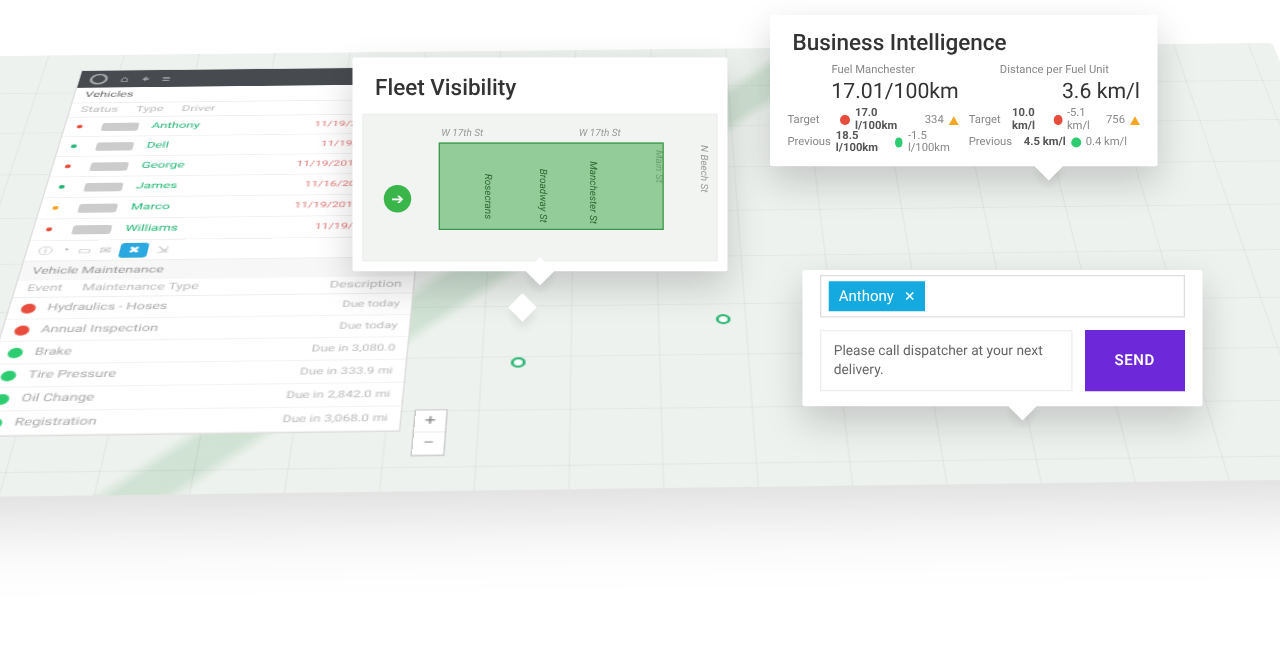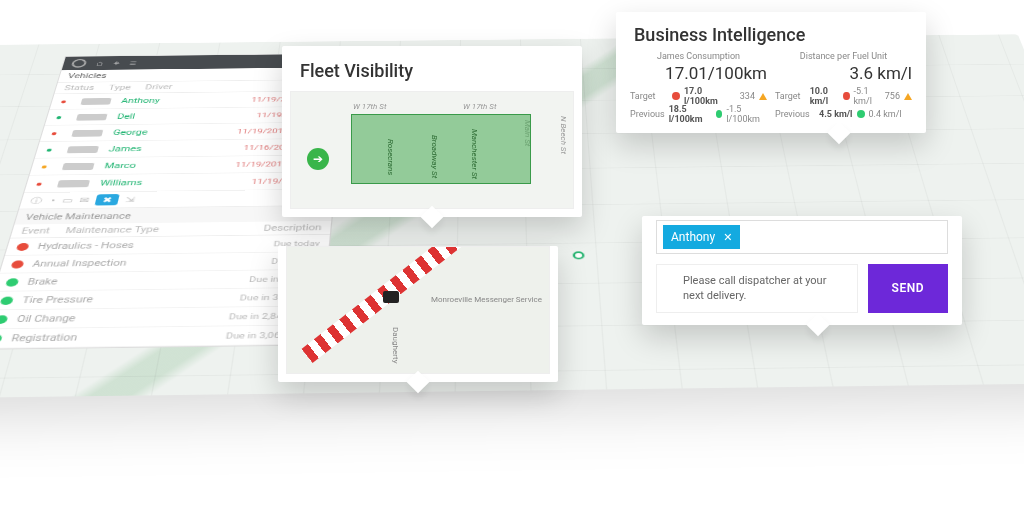--- a/index.html
+++ b/index.html
@@ -73,21 +73,21 @@
 .bi .row .d { width:8px; height:8px; border-radius:50%; display:inline-block; }
 .bi .row .tri { width:0; height:0; border-left:4px solid transparent; border-right:4px solid transparent; border-bottom:7px solid #f5a623; display:inline-block; }
 
 
 .dc { left:642px; top:216px; width:320px; padding:0 0 12px; }
 .dc .body { padding:4px 14px 0; }
 .dc .chipbox { border:1px solid #ddd; padding:6px; margin-bottom:10px; height:34px; display:flex; align-items:center; }
 .dc .chip { background:#14aae0; color:#fff; font-size:12px; padding:5px 8px; display:inline-flex; align-items:center; gap:8px; }
 .dc .chip .x { font-size:11px; }
 .dc .msgrow { display:flex; gap:10px; align-items:stretch; }
-.dc .msg { flex:1; border:1px solid #eee; padding:8px 26px; font-size:11px; color:#666; line-height:1.4; }
+.dc .msg { flex:1; border:1px solid #eee; padding:8px 10px; font-size:11px; color:#666; line-height:1.4; }
 .dc .send { background:#6d28d9; color:#fff; font-size:12px; font-weight:600; border:none; padding:0 24px; letter-spacing:.5px; }
 
 .red{background:#e74c3c}.green{background:#2ecc71}
 .stgreen{color:#22b573}.stred{color:#e74c3c}.storange{color:#f5a623}
 </style>
 </head>
 <body>
 
 <div class="stage">
   <div class="tilted">
@@ -221,34 +221,28 @@
       <span class="lbl" style="left:34px;top:24px;writing-mode:vertical-rl;color:#2d6b33">Rosecrans</span>
       <span class="lbl" style="left:78px;top:20px;writing-mode:vertical-rl;color:#2d6b33">Broadway St</span>
       <span class="lbl" style="left:118px;top:14px;writing-mode:vertical-rl;color:#2d6b33">Manchester St</span>
     </div>
     <div class="go">➔</div>
   </div>
   <div class="pointer"></div>
 </div>
 
 <div class="card sa">
-  <div class="mini">
-    <div class="road"></div>
-    <div class="veh"></div>
-    <span class="poi" style="left:144px;top:48px">Monroeville Messenger Service</span>
-    <span class="poi" style="left:104px;top:80px;writing-mode:vertical-rl">Daugherty</span>
-  </div>
   <div class="pointer"></div>
 </div>
 
 <div class="card bi">
   <h3>Business Intelligence</h3>
   <div class="cols">
     <div class="col">
-      <div class="tt">James Consumption</div>
+      <div class="tt">Fuel Manchester</div>
       <div class="big">17.01/100km</div>
       <div class="row">
         <span class="lab">Target</span>
         <span class="d red"></span>
         <span class="val">17.0 l/100km</span>
         <span>334</span>
         <span class="tri"></span>
       </div>
       <div class="row">
         <span class="lab">Previous</span>

